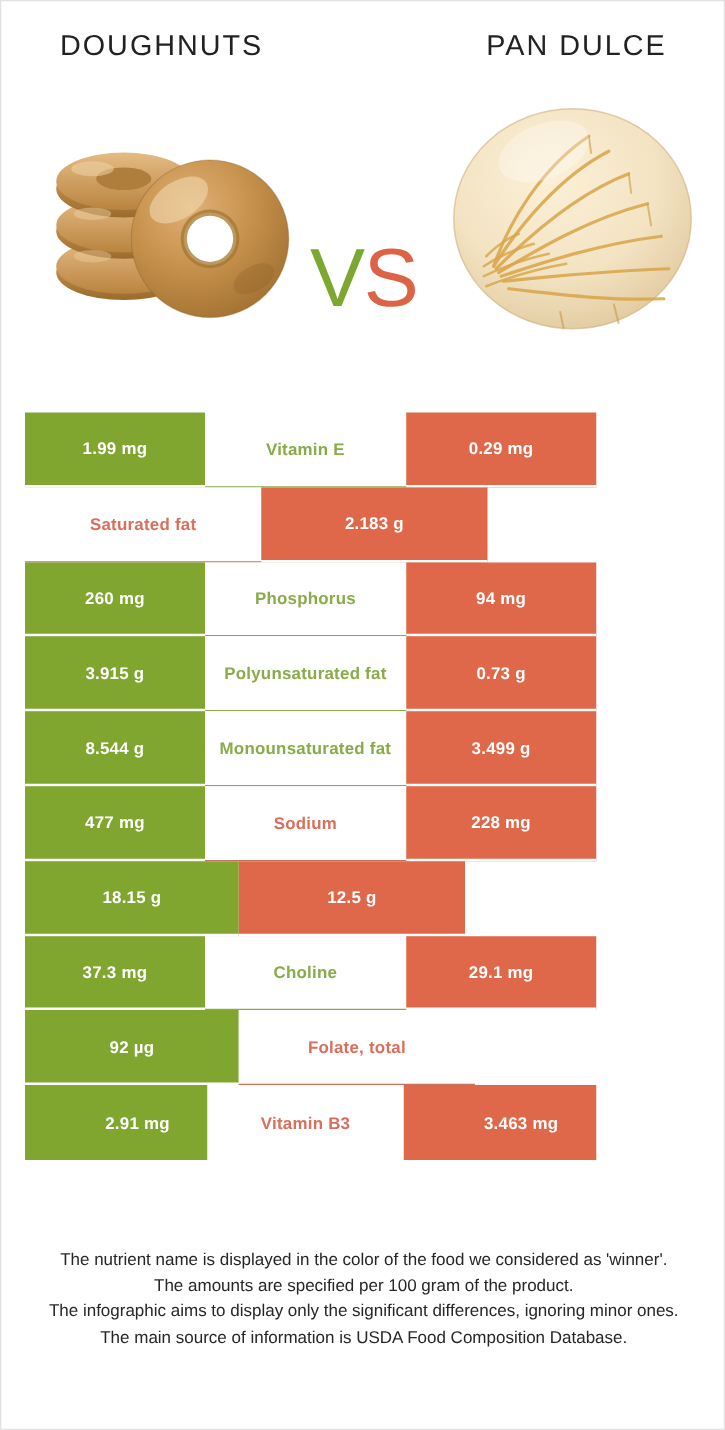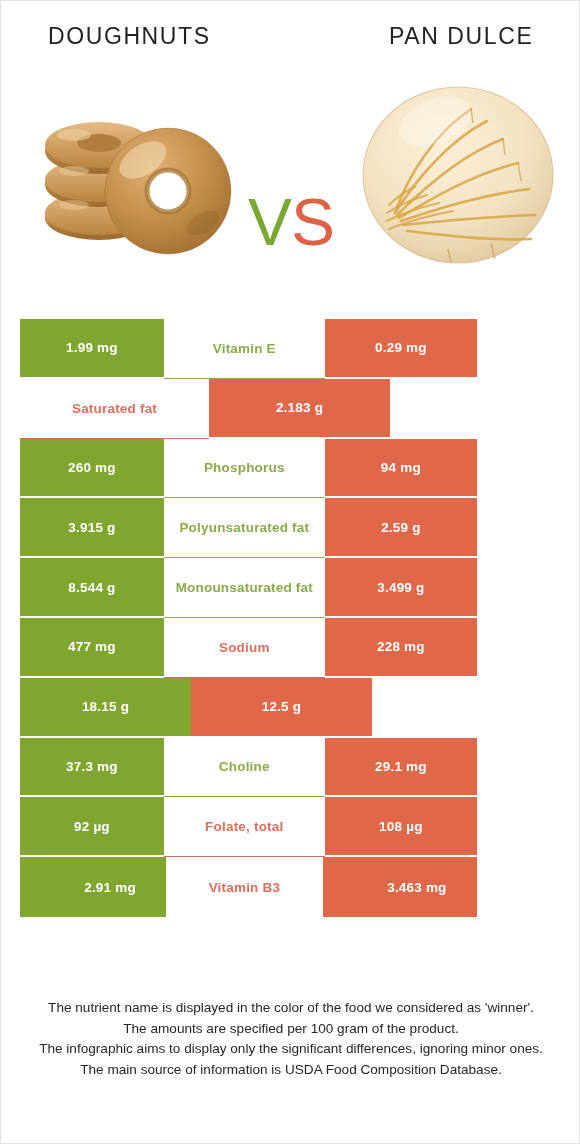--- a/index.html
+++ b/index.html
@@ -60,21 +60,21 @@
     letter-spacing: -1px;
     font-family: "Liberation Sans", sans-serif;
   }
   .vs-v { color: #7ca832; }
   .vs-s { color: #dd6347; }
 
   
   .table {
     position: absolute;
     left: 19px;
-    top: 318px;
+    top: 329px;
     width: 457px;
   }
   .row {
     display: flex;
     height: 59.8px;
     align-items: stretch;
   }
   .cell {
     display: flex;
     align-items: center;
@@ -247,21 +247,21 @@
       <div class="cell cell-mid sep-green">
         <span class="win-green">Phosphorus</span>
       </div>
       <div class="cell cell-right">94 mg</div>
     </div>
     <div class="row">
       <div class="cell cell-left">3.915 g</div>
       <div class="cell cell-mid sep-green">
         <span class="win-green">Polyunsaturated fat</span>
       </div>
-      <div class="cell cell-right">2.59 g</div>
+      <div class="cell cell-right">0.73 g</div>
     </div>
     <div class="row">
       <div class="cell cell-left">8.544 g</div>
       <div class="cell cell-mid sep-green">
         <span class="win-green">Monounsaturated fat</span>
       </div>
       <div class="cell cell-right">3.499 g</div>
     </div>
     <div class="row">
       <div class="cell cell-left">477 mg</div>
@@ -279,21 +279,20 @@
       <div class="cell cell-mid sep-green">
         <span class="win-green">Choline</span>
       </div>
       <div class="cell cell-right">29.1 mg</div>
     </div>
     <div class="row">
       <div class="cell cell-left">92 µg</div>
       <div class="cell cell-mid sep-red">
         <span class="win-red">Folate, total</span>
       </div>
-      <div class="cell cell-right">108 µg</div>
     </div>
     <div class="row">
       <div class="cell cell-left">2.91 mg</div>
       <div class="cell cell-mid sep-red">
         <span class="win-red">Vitamin B3</span>
       </div>
       <div class="cell cell-right">3.463 mg</div>
     </div>
   </div>
 

